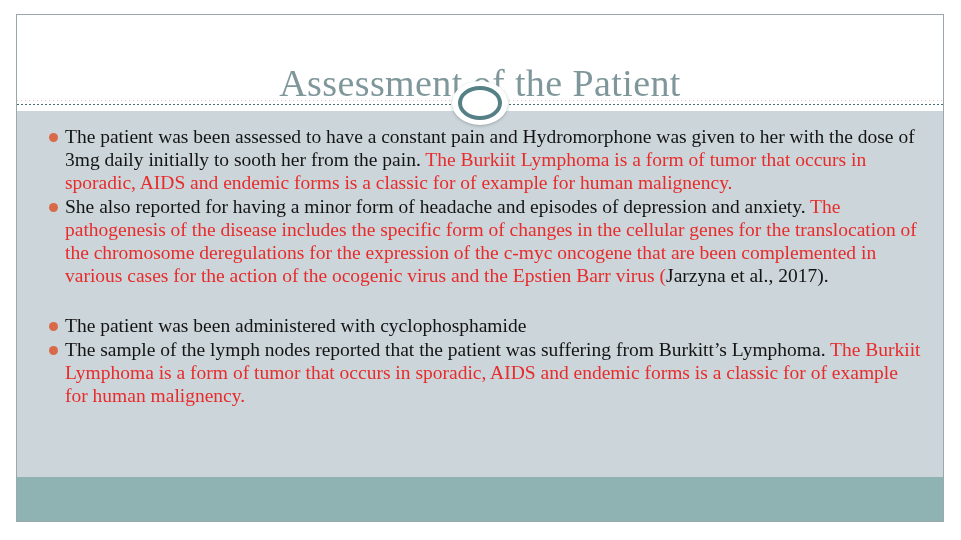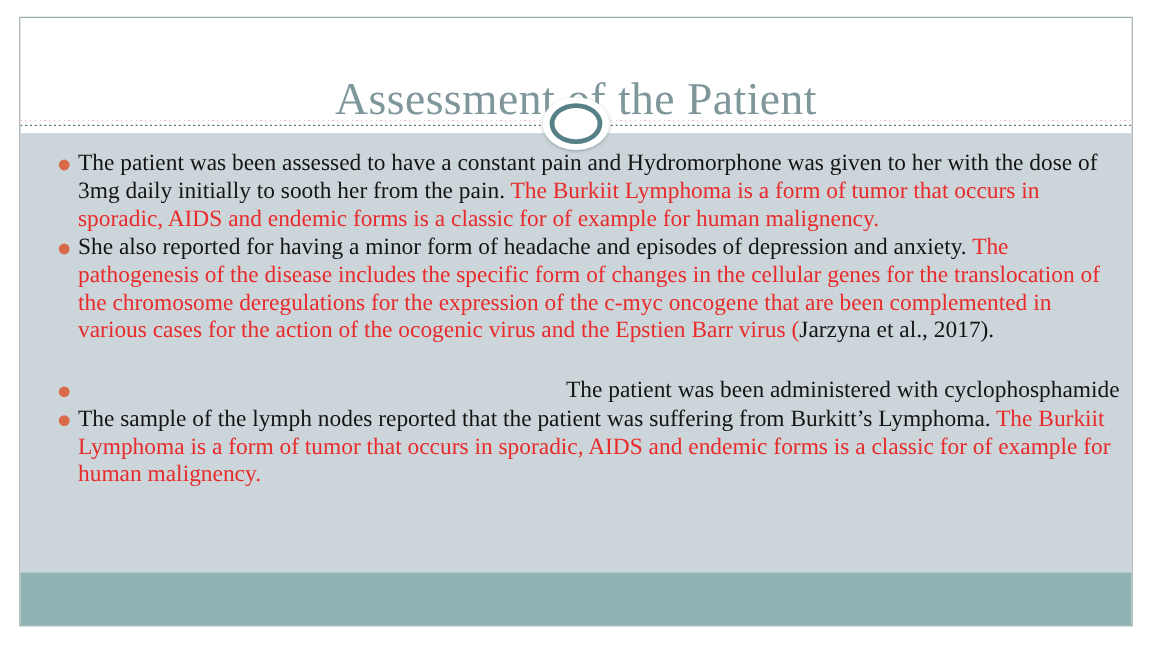--- a/index.html
+++ b/index.html
@@ -99,21 +99,21 @@
   }
 
   
   .slide-body {
     position: absolute;
     left: 0;
     top: 96px;
     right: 0;
     bottom: 44px;
     background: #ccd5da;
-    padding: 14px 10px 0 26px;
+    padding: 14px 22px 0 26px;
     box-sizing: border-box;
   }
 
   .bullet-list {
     list-style: none;
     margin: 0;
     padding: 0;
   }
   .bullet-item {
     position: relative;
@@ -129,21 +129,20 @@
     position: absolute;
     left: 6px;
     top: 8px;
     width: 9px;
     height: 9px;
     border-radius: 50%;
     background: #d86a4a;
   }
   .bullet-item.spacer-before {
     margin-top: 27px;
-    text-align: right;
   }
   .txt-red { color: #e82b2b; }
   .txt-black { color: #141414; }
 
   .slide-footer {
     position: absolute;
     left: 0;
     right: 0;
     bottom: 0;
     height: 44px;

